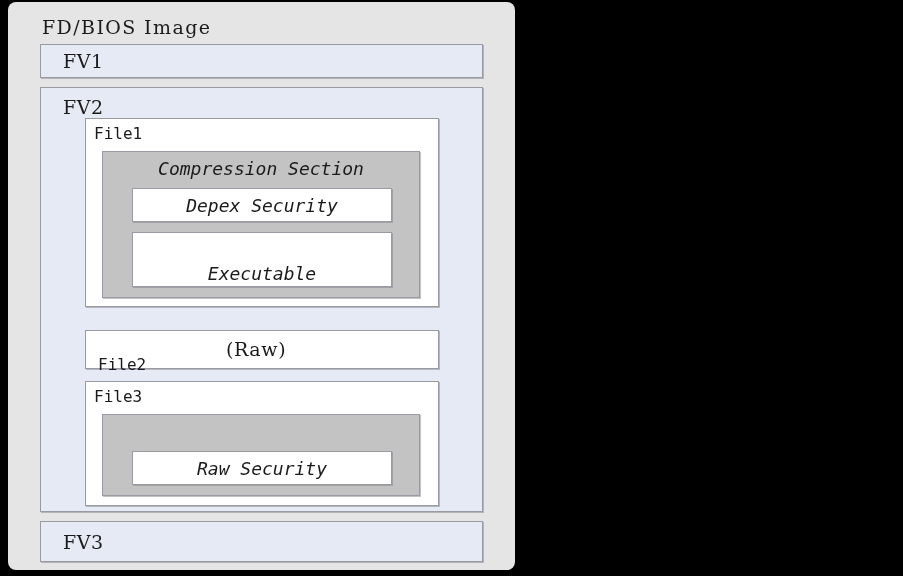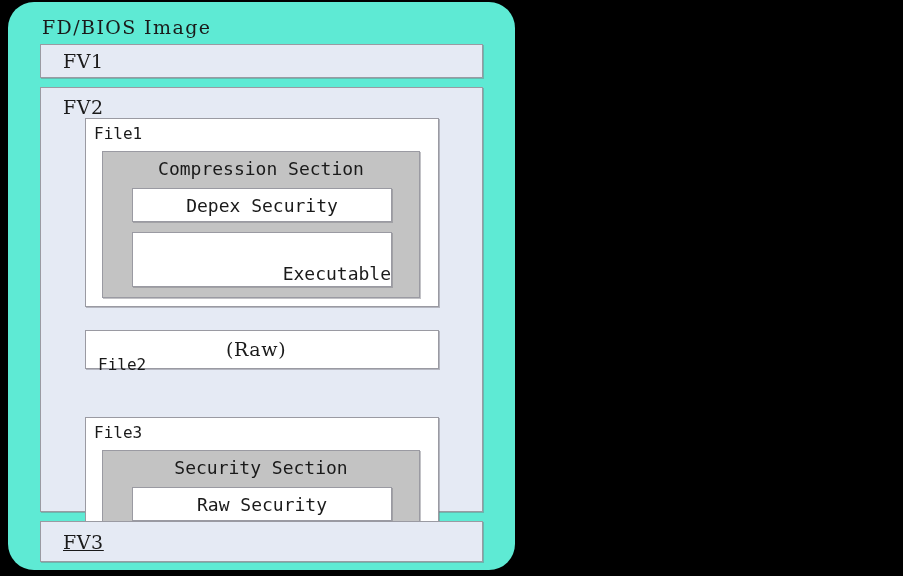--- a/index.html
+++ b/index.html
@@ -22,22 +22,22 @@
     background: #000000;
   }
 
   
   .fd-card {
     position: absolute;
     left: 8px;
     top: 2px;
     width: 507px;
     height: 568px;
-    background: #5eead4;
-    border-radius: 26px;
+    background: #e5e5e5;
+    border-radius: 8px;
     box-sizing: border-box;
   }
 
   .fd-title {
     position: absolute;
     left: 34px;
     top: 14px;
     font-family: "DejaVu Serif", serif;
     font-size: 19px;
     letter-spacing: 1.4px;
@@ -85,20 +85,21 @@
   }
   .lbl-mono-center {
     position: absolute;
     left: 0;
     right: 0;
     text-align: center;
     font-family: "DejaVu Sans Mono", monospace;
     font-size: 18px;
     color: #1a1a1a;
     white-space: pre;
+    font-style: italic;
   }
   .two-line {
     line-height: 27px;
   }
 </style>
 </head>
 <body>
 
 <div id="canvas">
 
@@ -120,46 +121,45 @@
 
         <div class="box section-gray" style="left:16px; top:32px; width:318px; height:147px;">
 
           <span class="lbl-mono-center" style="top:6px;">Compression Section</span>
 
           <div class="box section-white" style="left:29px; top:36px; width:260px; height:34px;">
             <span class="lbl-mono-center" style="top:6px;">Depex Security</span>
           </div>
 
           <div class="box section-white" style="left:29px; top:80px; width:260px; height:55px;">
-            <span class="lbl-mono-center two-line" style="top:27px;text-align:right;">Executable</span>
+            <span class="lbl-mono-center two-line" style="top:27px;">Executable</span>
           </div>
 
         </div>
       </div>
 
       <div class="box file" style="left:44px; top:242px; width:354px; height:39px;">
         <span class="lbl-mono" style="left:12px; top:8px;margin-top:16px;">File2</span>
         <span class="lbl-serif" style="left:140px; top:7px;text-align:center;">(Raw)</span>
       </div>
 
-      <div class="box file" style="left:44px; top:293px; width:354px; height:125px;margin-top:36px;">
+      <div class="box file" style="left:44px; top:293px; width:354px; height:125px;">
 
         <span class="lbl-mono" style="left:8px; top:5px;">File3</span>
 
         <div class="box section-gray" style="left:16px; top:32px; width:318px; height:82px;">
 
-          <span class="lbl-mono-center" style="top:6px;">Security Section</span>
 
           <div class="box section-white" style="left:29px; top:36px; width:260px; height:34px;">
             <span class="lbl-mono-center" style="top:6px;">Raw Security</span>
           </div>
 
         </div>
       </div>
 
     </div>
 
     <div class="box fv" style="left:32px; top:519px; width:443px; height:41px;">
-      <span class="lbl-serif" style="left:22px; top:9px;text-decoration:underline;">FV3</span>
+      <span class="lbl-serif" style="left:22px; top:9px;">FV3</span>
     </div>
 
   </div>
 </div>
 
 </body></html>

